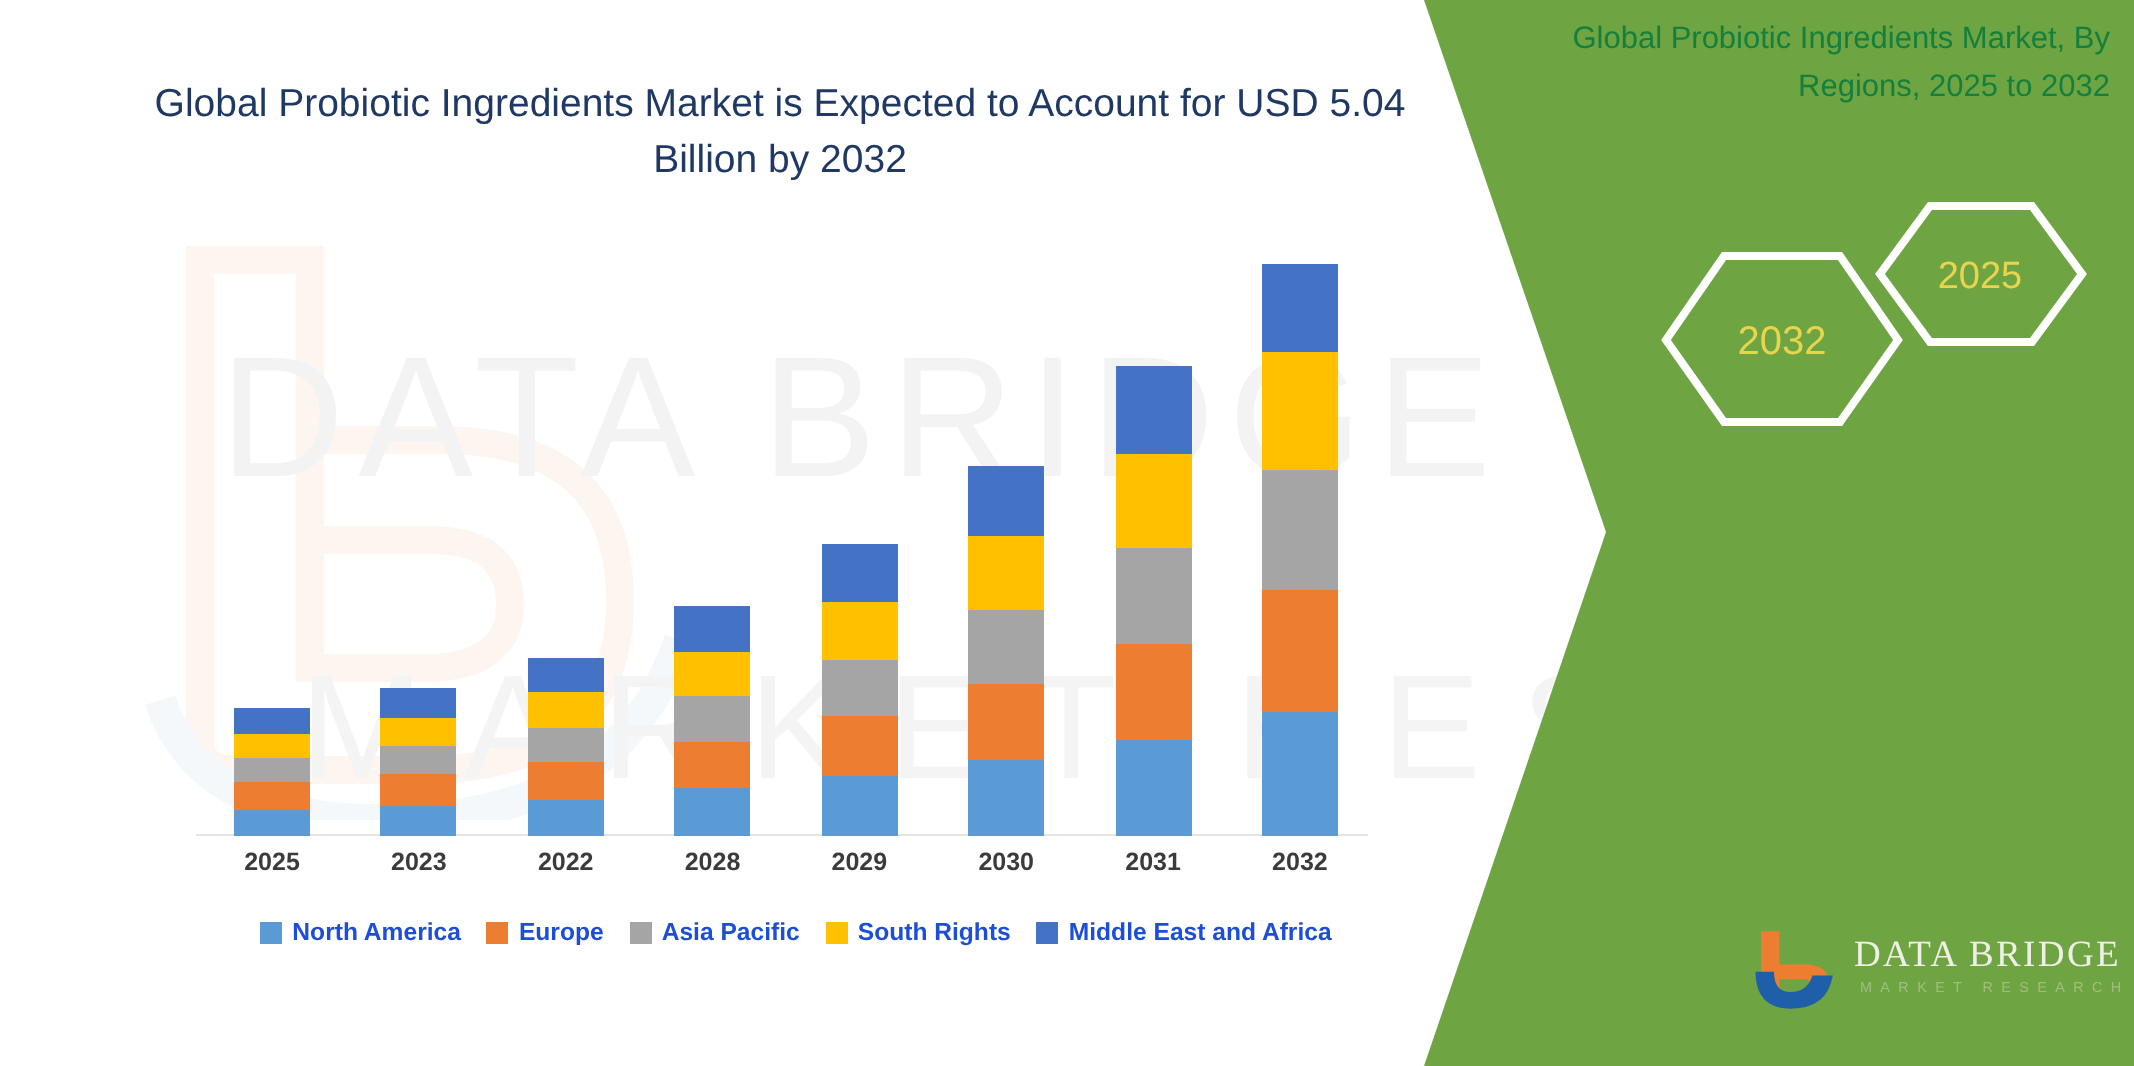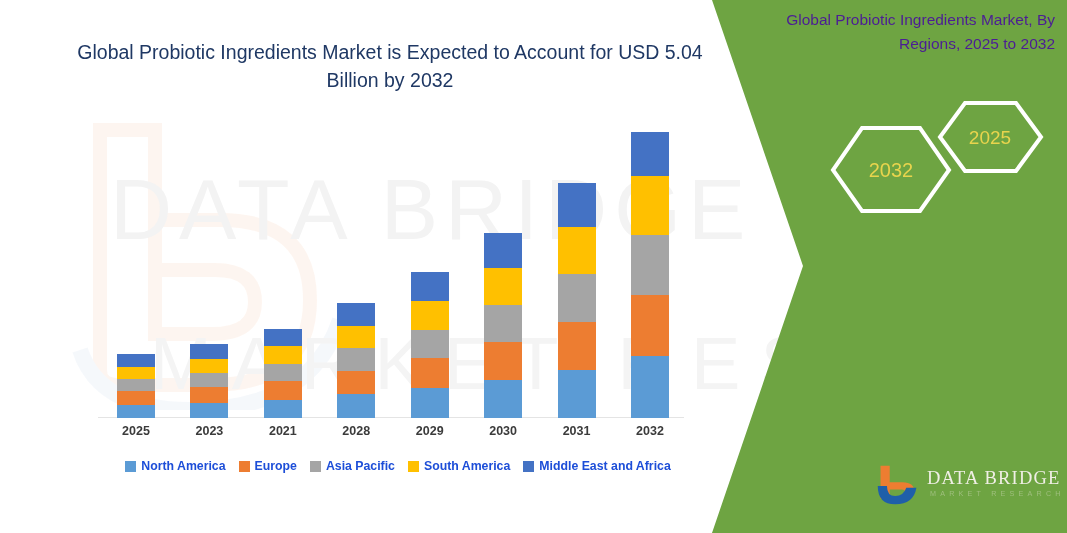--- a/index.html
+++ b/index.html
@@ -85,21 +85,21 @@
   .green-pane{
     position:absolute;left:660px;top:0;width:407px;height:533px;
     z-index:3;
   }
   .green-shape{position:absolute;inset:0;}
   .green-content{position:absolute;inset:0;z-index:4;}
 
   .green-title{
     position:absolute;left:95px;top:8px;width:300px;
     text-align:right;
-    color:#4c1d95;font-size:15.5px;line-height:24px;font-weight:400;
+    color:#15803d;font-size:15.5px;line-height:24px;font-weight:400;
     font-family:"Liberation Sans", sans-serif;
   }
   .hexwrap{position:absolute;left:160px;top:98px;width:240px;height:115px;}
   .brand{
     position:absolute;left:105px;top:230px;width:280px;
     text-align:center;color:#E8D44D;font-size:17.5px;line-height:27px;
     letter-spacing:.6px;font-family:"Liberation Sans", sans-serif;
   }
   .logo{position:absolute;left:215px;top:458px;width:190px;height:60px;}
   .logo-txt{
@@ -206,21 +206,21 @@
               <div class="seg" style="background: rgb(255, 192, 0); height: 59.5467px;"></div>
               <div class="seg" style="background: rgb(68, 114, 196); height: 44.1467px;"></div>
             </div>
           </div>
         </div>
     </div>
 
     <div class="xaxis" id="xaxis">
         <div class="xtick">2025</div>
         <div class="xtick">2023</div>
-        <div class="xtick">2021</div>
+        <div class="xtick">2022</div>
         <div class="xtick">2028</div>
         <div class="xtick">2029</div>
         <div class="xtick">2030</div>
         <div class="xtick">2031</div>
         <div class="xtick">2032</div>
       </div>
 
     <div class="legend" id="legend">
         <div class="lg-item">
           <span class="lg-sw" style="background: rgb(91, 155, 213);"></span>
@@ -229,21 +229,21 @@
         <div class="lg-item">
           <span class="lg-sw" style="background: rgb(237, 125, 49);"></span>
           <span class="lg-lb">Europe</span>
         </div>
         <div class="lg-item">
           <span class="lg-sw" style="background: rgb(165, 165, 165);"></span>
           <span class="lg-lb">Asia Pacific</span>
         </div>
         <div class="lg-item">
           <span class="lg-sw" style="background: rgb(255, 192, 0);"></span>
-          <span class="lg-lb">South America</span>
+          <span class="lg-lb">South Rights</span>
         </div>
         <div class="lg-item">
           <span class="lg-sw" style="background: rgb(68, 114, 196);"></span>
           <span class="lg-lb">Middle East and Africa</span>
         </div>
       </div>
 
   </div>
 
   <div class="green-pane">

